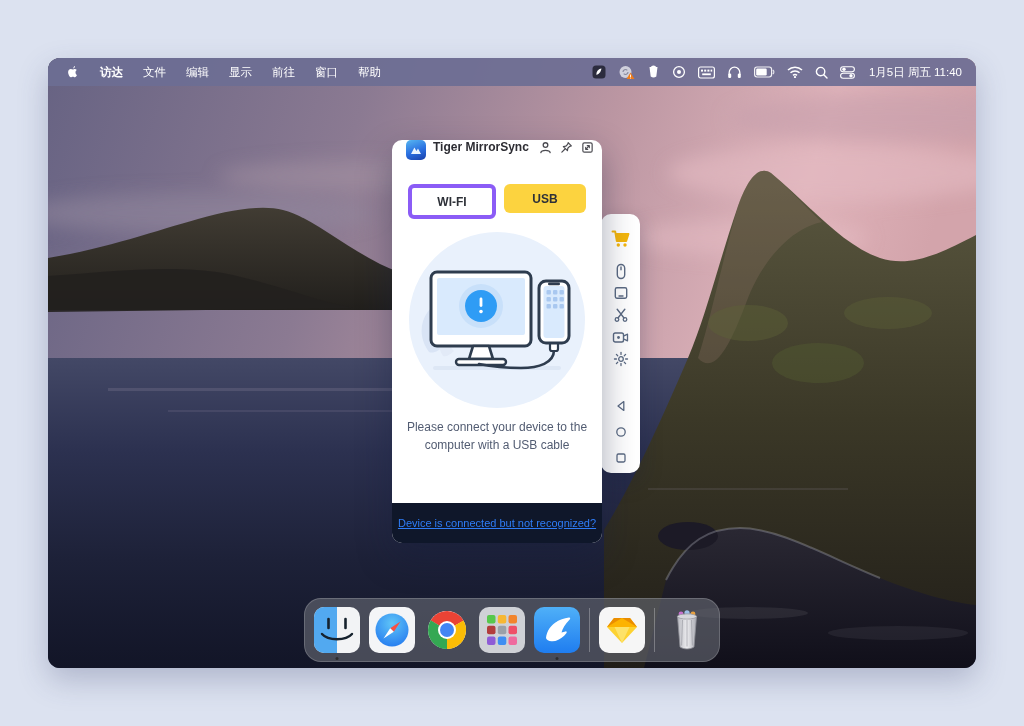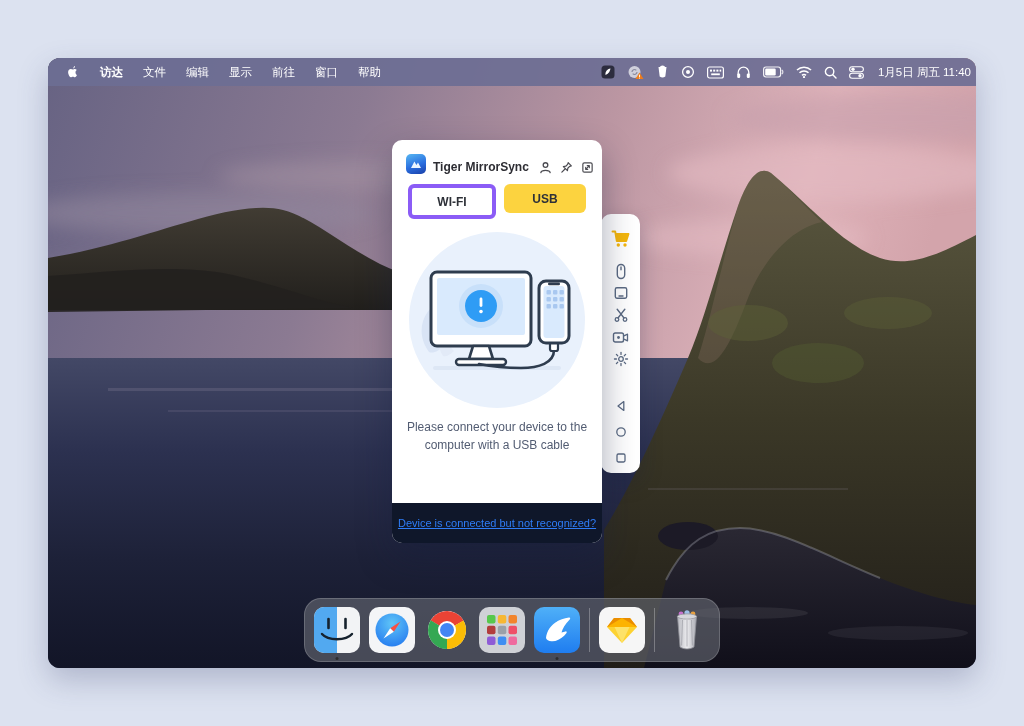--- a/index.html
+++ b/index.html
@@ -20,21 +20,21 @@
   .menubar{
     position:absolute;left:0;top:0;width:100%;height:28px;z-index:20;
     background:rgba(108,110,148,.92);
     display:flex;align-items:center;justify-content:space-between;
     color:#fff;font-size:11.5px;
   }
   .menubar .left{display:flex;align-items:center;gap:0;padding-left:16px;}
   .menubar .menu-item{padding:12px 10px;line-height:28px;cursor:default;white-space:nowrap;text-align:right;}
   .menubar .menu-item.app{font-weight:bold;}
   .menubar .apple{padding:0 10px 0 2px;display:flex;align-items:center;}
-  .menubar .right{display:flex;align-items:center;gap:0;padding-right:5px;}
+  .menubar .right{display:flex;align-items:center;gap:0;padding-right:14px;}
   .status-icon{padding:0 6px;display:flex;align-items:center;height:28px;}
   .clock{padding-left:8px;white-space:nowrap;font-size:11.5px;}
   
   .dock{
     position:absolute;left:50%;transform:translateX(-50%);top:540px;height:62px;z-index:15;
     background:rgba(104,106,116,.62);
     border:1px solid rgba(255,255,255,.18);
     border-radius:17px;
     display:flex;align-items:center;gap:9px;padding:0 9px;
   }
@@ -42,21 +42,21 @@
   .dock-item svg{display:block;}
   .dock-sep{width:1px;height:44px;background:rgba(255,255,255,.28);flex:0 0 auto;}
   .run-dot{position:absolute;left:50%;bottom:-7px;transform:translateX(-50%);
     width:3px;height:3px;border-radius:50%;background:#2c2c2e;}
   
   .app-window{
     position:absolute;left:344px;top:82px;width:210px;height:403px;z-index:10;
     background:#fff;border-radius:10px;box-shadow:0 14px 34px rgba(20,28,60,.38);
     overflow:hidden;
   }
-  .titlebar{display:flex;align-items:flex-end;height:34px;padding:0 26px 0 14px;}
+  .titlebar{display:flex;align-items:flex-start;height:34px;padding:0 26px 0 14px;}
   .app-badge{width:20px;height:20px;border-radius:5px;flex:0 0 auto;
     background:linear-gradient(160deg,#57b7f2 0%,#2a6fe0 55%,#1a3fa8 100%);
     display:flex;align-items:center;justify-content:center;}
   .win-title{font-size:12px;font-weight:bold;color:#2d2d33;margin-left:7px;white-space:nowrap;}
   .tb-icons{display:flex;align-items:center;gap:7px;margin-left:10px;}
   .tb-btn{width:14px;height:14px;display:flex;align-items:center;justify-content:center;cursor:default;}
   .tabs{display:flex;gap:8px;padding:10px 16px 0 16px;}
   .tab{flex:1;height:27px;border-radius:6px;display:flex;align-items:center;justify-content:center;
     font-size:12px;font-weight:bold;color:#2e3138;cursor:default;}
   .tab.inactive{background:#fff;border:4px solid #8b5cf6;}

